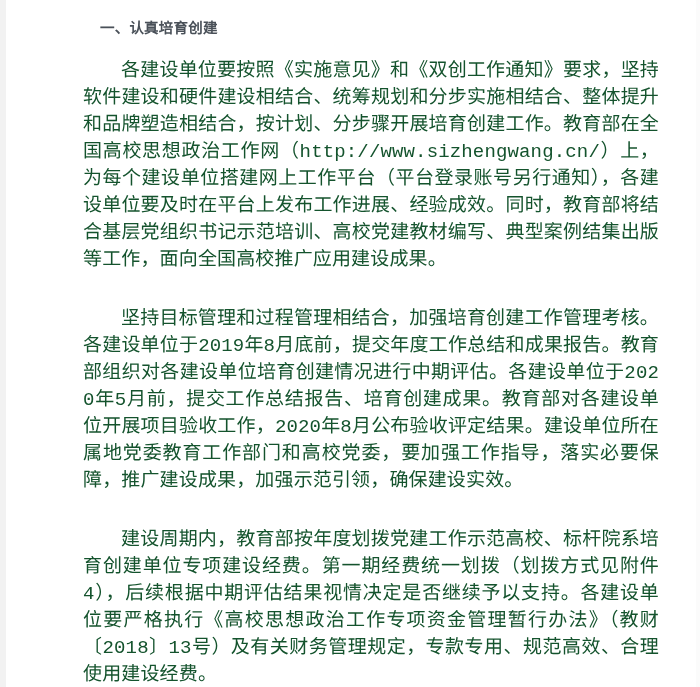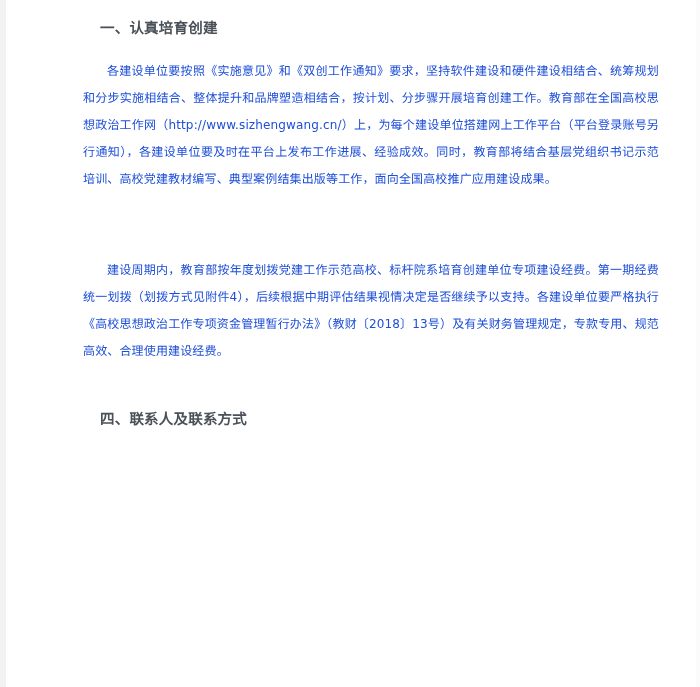--- a/index.html
+++ b/index.html
@@ -49,29 +49,30 @@
     margin: 0;
     padding: 0 0 0 17px;
   }
   .section-heading.first {
     margin-top: 4px;
   }
   .section-heading.spaced {
     margin-top: 32px;
   }
   .body-paragraph {
-    font-size: 12px;
-    color: #1d4ed8;
+    font-size: 19px;
+    color: #14532d;
     line-height: 27px;
     text-align: justify;
     text-justify: inter-ideograph;
     margin: 0;
     text-indent: 2em;
     letter-spacing: 0.15px;
     word-break: break-all;
+    font-family: Liberation Mono, monospace;
   }
   .gap-after-heading {
     height: 20px;
   }
   .gap-before-heading {
     height: 12px;
   }
 </style>
 </head>
 <body>
@@ -81,20 +82,21 @@
 
 <div class="document">
   <div class="doc-body">
 
     <h2 class="section-heading first">一、认真培育创建</h2>
     <div class="gap-after-heading"></div>
     <p class="body-paragraph">各建设单位要按照《实施意见》和《双创工作通知》要求，坚持软件建设和硬件建设相结合、统筹规划和分步实施相结合、整体提升和品牌塑造相结合，按计划、分步骤开展培育创建工作。教育部在全国高校思想政治工作网（http://www.sizhengwang.cn/）上，为每个建设单位搭建网上工作平台（平台登录账号另行通知），各建设单位要及时在平台上发布工作进展、经验成效。同时，教育部将结合基层党组织书记示范培训、高校党建教材编写、典型案例结集出版等工作，面向全国高校推广应用建设成果。</p>
 
     <div class="gap-before-heading"></div>
     <div class="gap-after-heading"></div>
+    <p class="body-paragraph">坚持目标管理和过程管理相结合，加强培育创建工作管理考核。各建设单位于2019年8月底前，提交年度工作总结和成果报告。教育部组织对各建设单位培育创建情况进行中期评估。各建设单位于2020年5月前，提交工作总结报告、培育创建成果。教育部对各建设单位开展项目验收工作，2020年8月公布验收评定结果。建设单位所在属地党委教育工作部门和高校党委，要加强工作指导，落实必要保障，推广建设成果，加强示范引领，确保建设实效。</p>
 
     <div class="gap-before-heading"></div>
     <div class="gap-after-heading"></div>
     <p class="body-paragraph">建设周期内，教育部按年度划拨党建工作示范高校、标杆院系培育创建单位专项建设经费。第一期经费统一划拨（划拨方式见附件4），后续根据中期评估结果视情决定是否继续予以支持。各建设单位要严格执行《高校思想政治工作专项资金管理暂行办法》（教财〔2018〕13号）及有关财务管理规定，专款专用、规范高效、合理使用建设经费。</p>
 
     <div class="gap-before-heading"></div>
     <h2 class="section-heading spaced">四、联系人及联系方式</h2>
 
   </div>
 </div>

